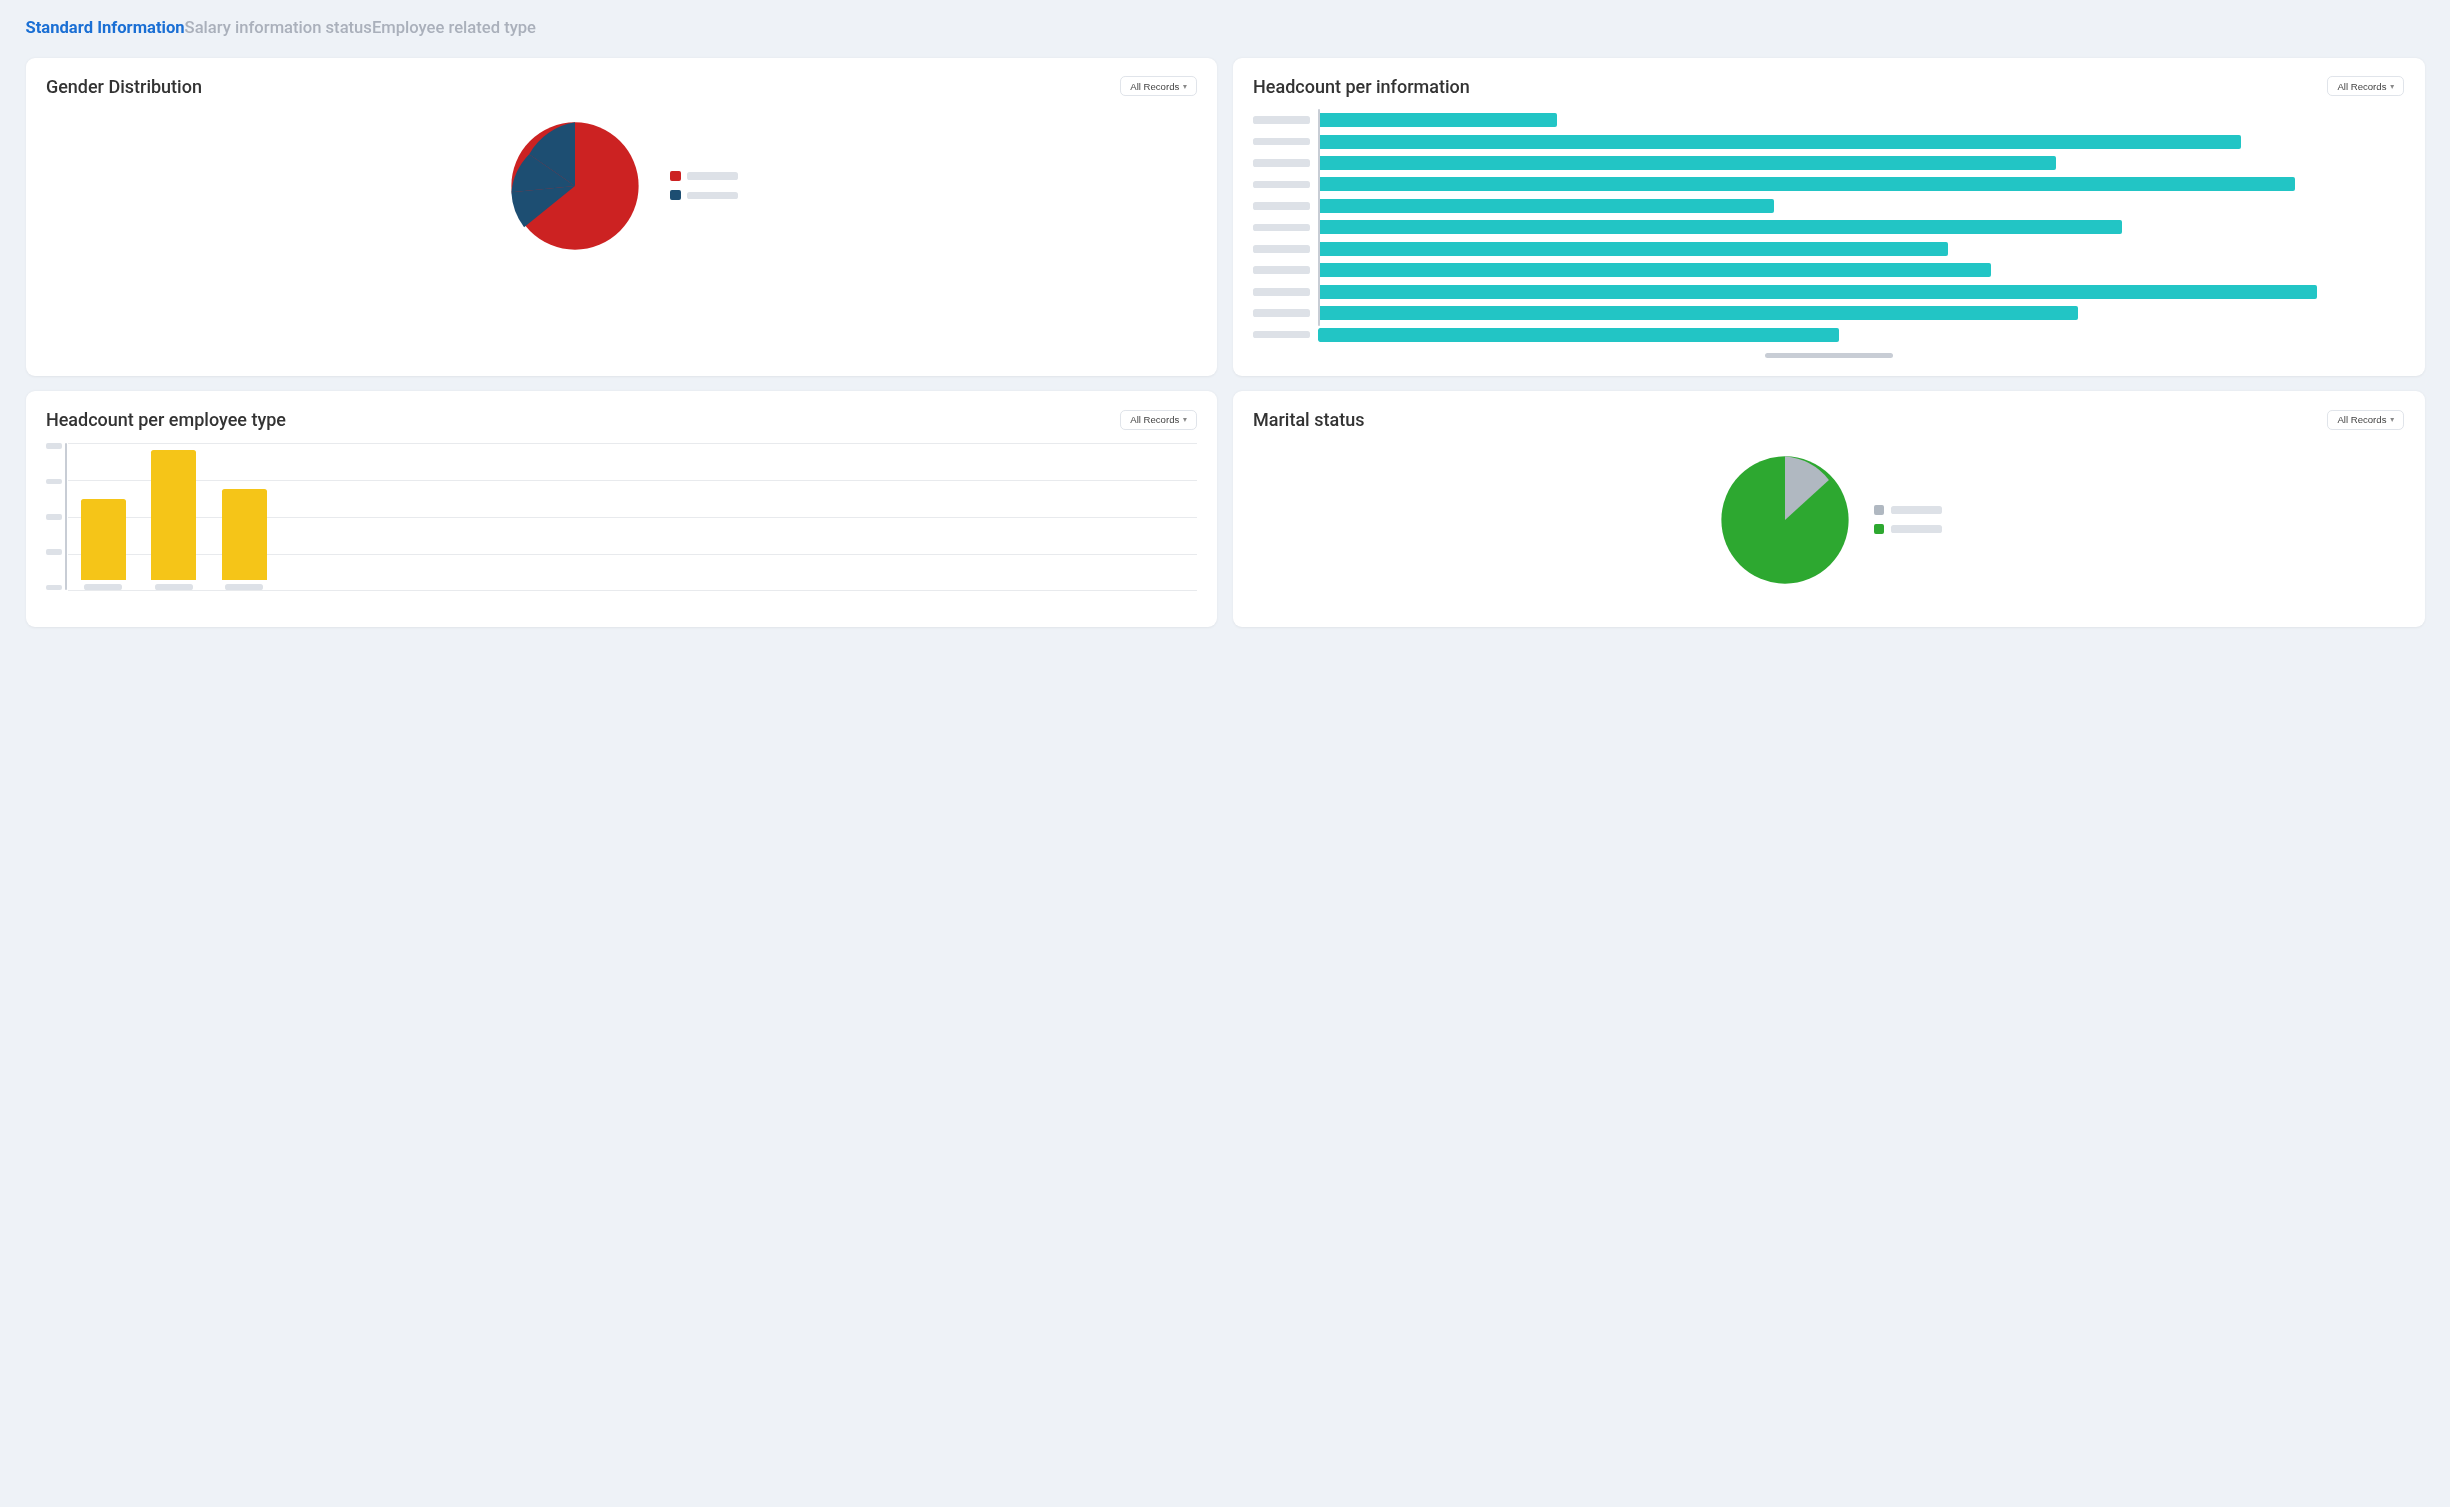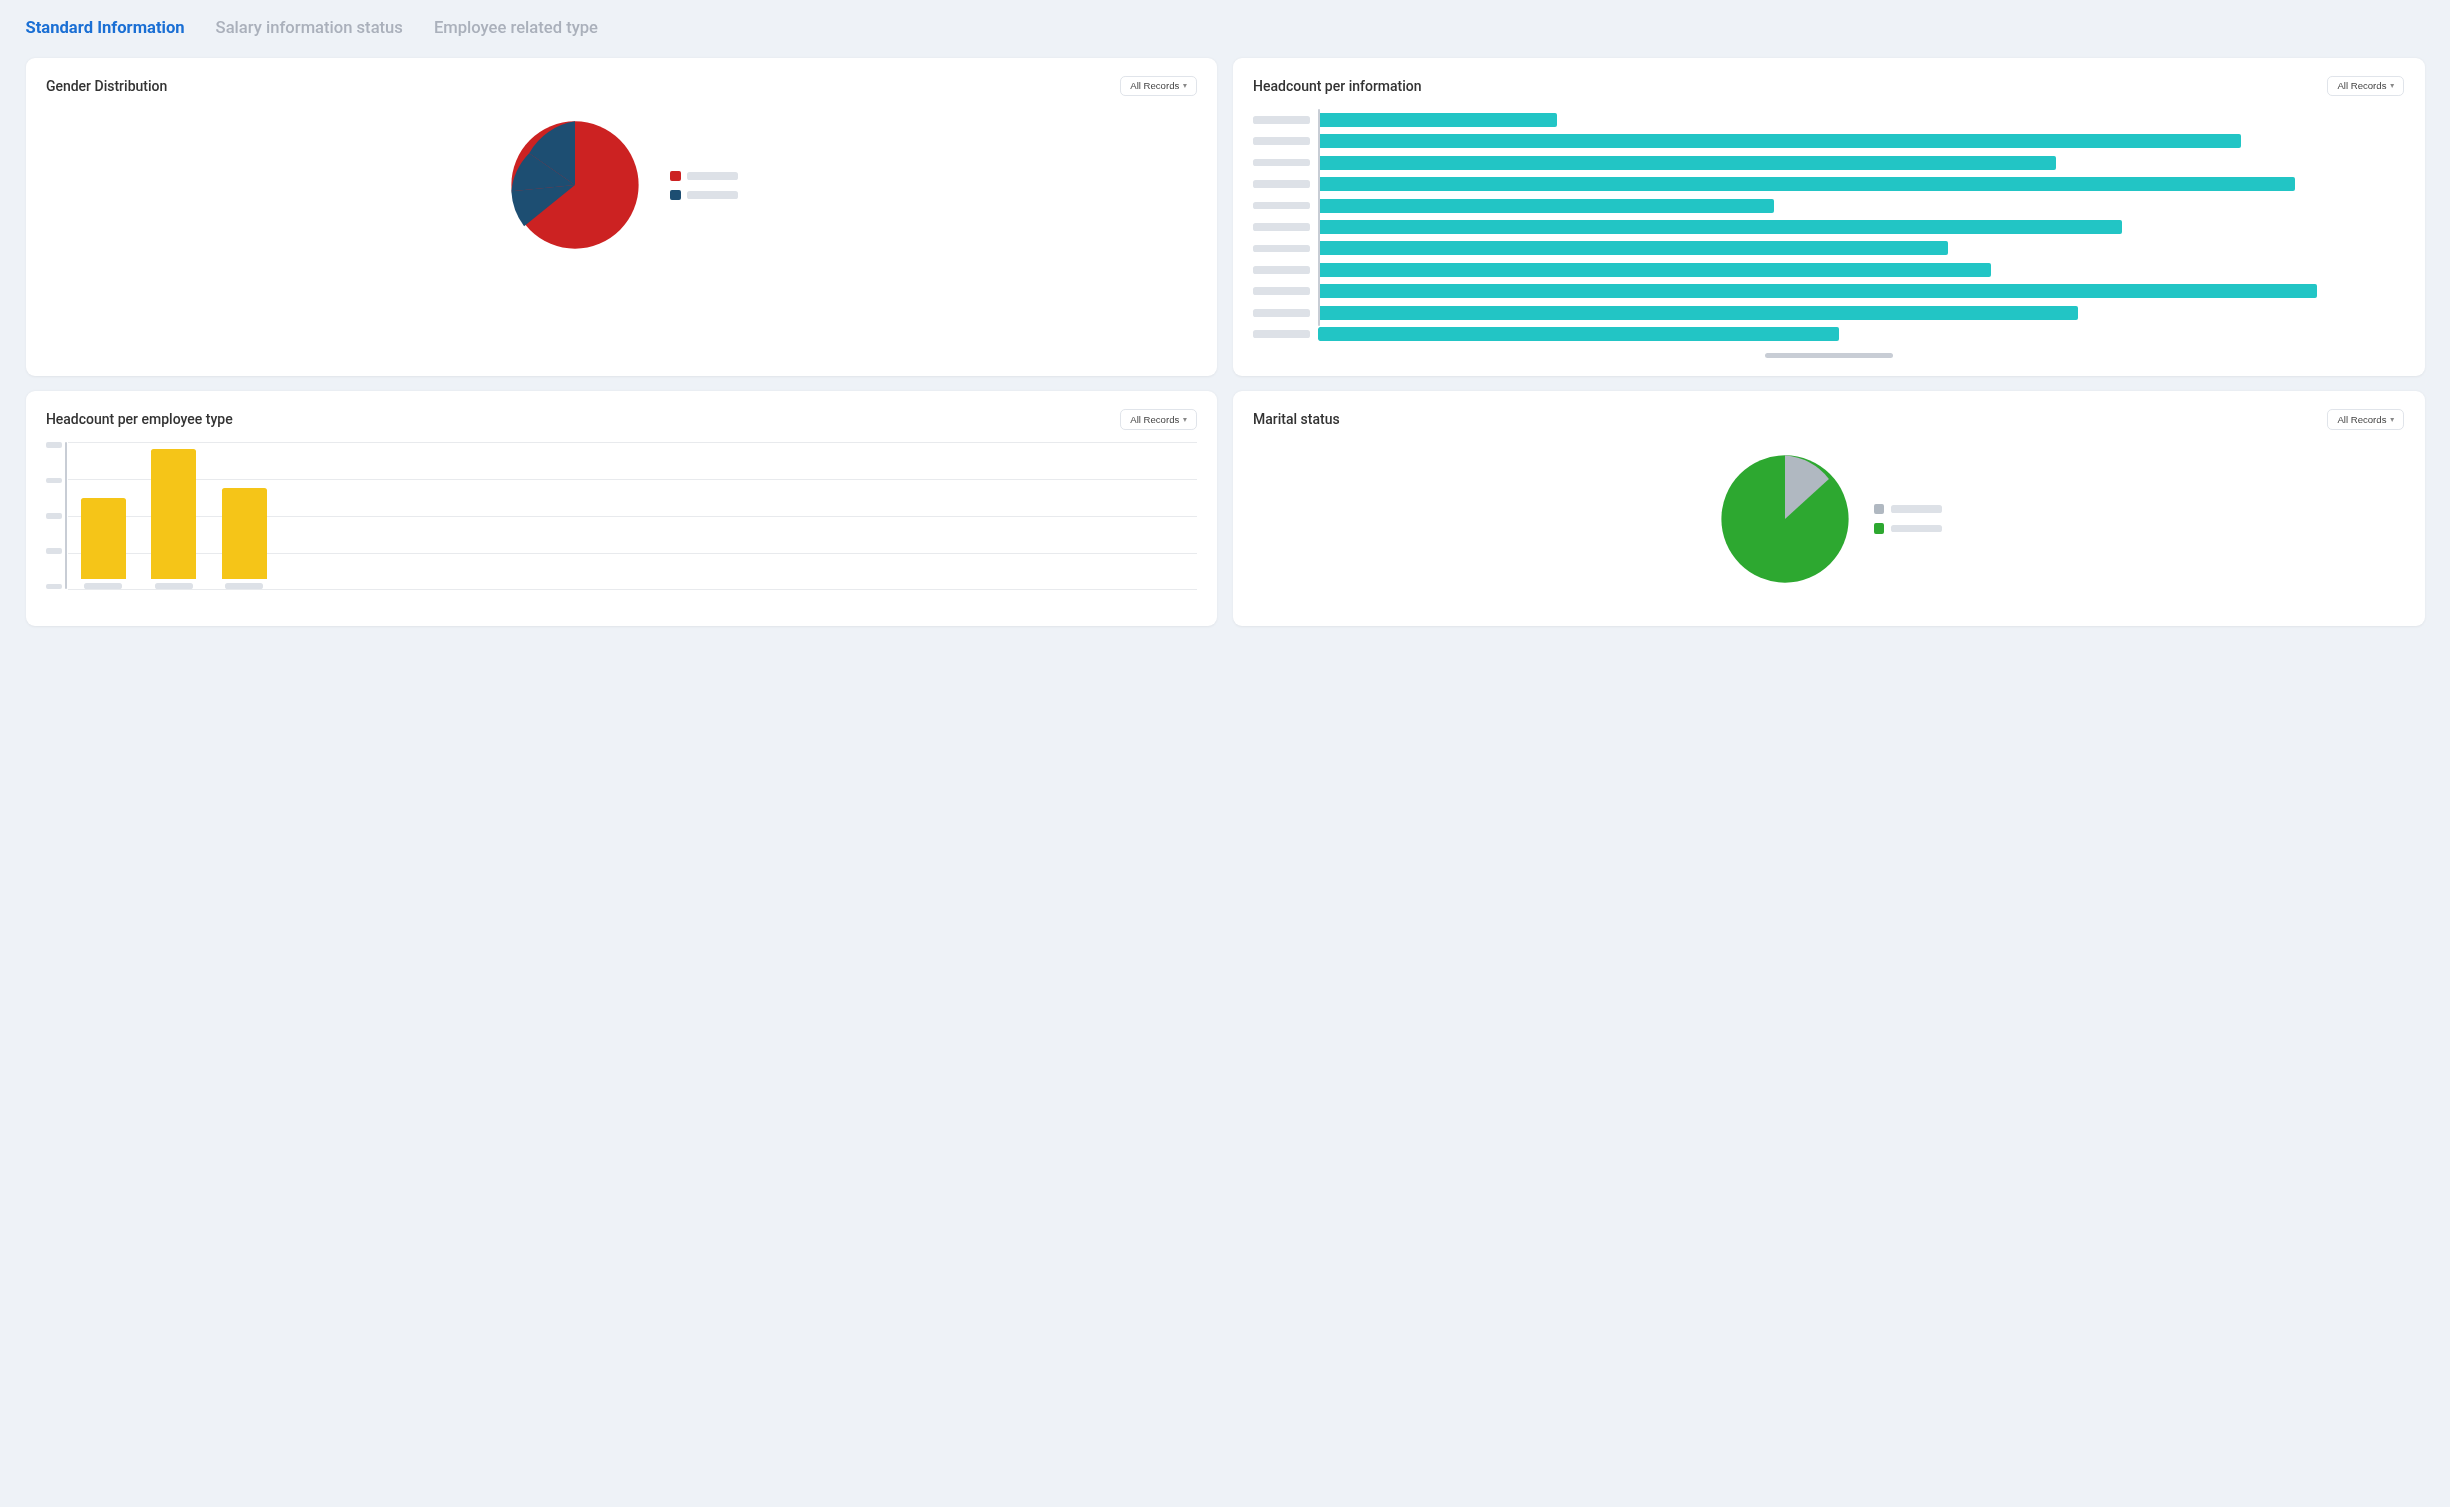--- a/index.html
+++ b/index.html
@@ -4,21 +4,20 @@
   <style>
     * { box-sizing: border-box; margin: 0; padding: 0; }
     body {
       background: #eef2f7;
       font-family: -apple-system, BlinkMacSystemFont, 'Segoe UI', Roboto, sans-serif;
       padding: 18px 25.5px;
       min-height: 100vh;
     }
     .tabs {
       display: flex;
-      gap: 31px;
       margin-bottom: 18px;
       align-items: center;
     }
     .tab {
       font-size: 16.6px;
       font-weight: 500;
       color: #aab0bb;
       cursor: pointer;
       padding-bottom: 2.6px;
     }
@@ -38,21 +37,21 @@
       box-shadow: 0 0.6px 2.6px rgba(0,0,0,0.06);
       overflow: hidden;
     }
     .card-header {
       display: flex;
       justify-content: space-between;
       align-items: center;
       margin-bottom: 12.8px;
     }
     .card-title {
-      font-size: 14px;
+      font-size: 18px;
       font-weight: 500;
       color: #333;
     }
     .dropdown-btn {
       display: flex;
       align-items: center;
       gap: 3.8px;
       border: 0.6px solid #e0e4ea;
       border-radius: 5.1px;
       padding: 3.8px 9px;

